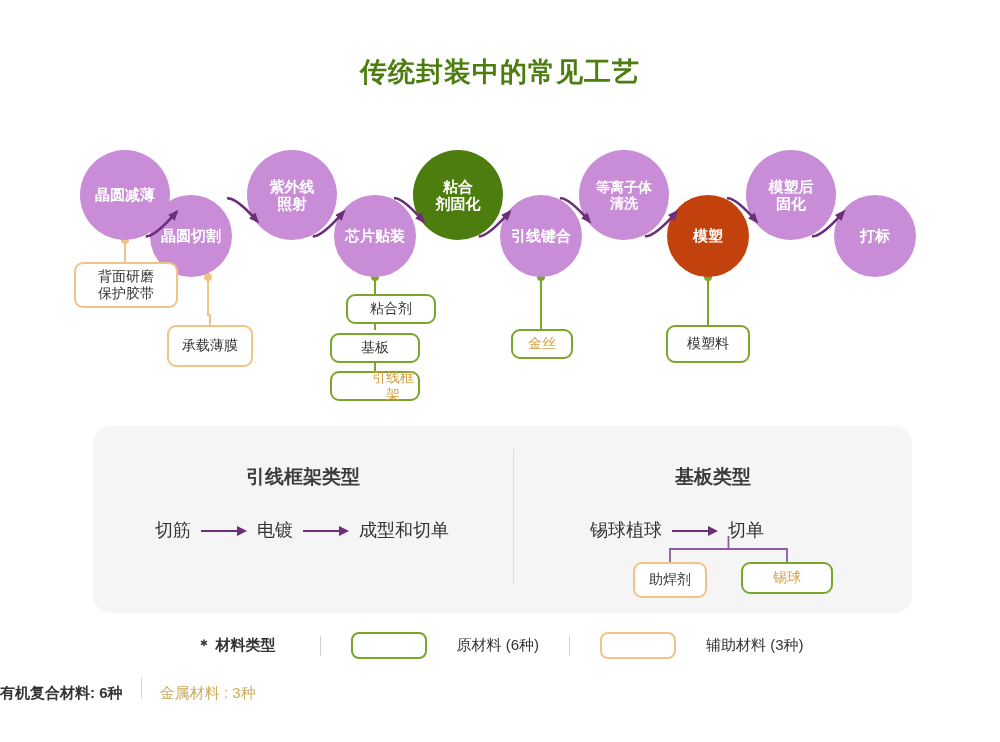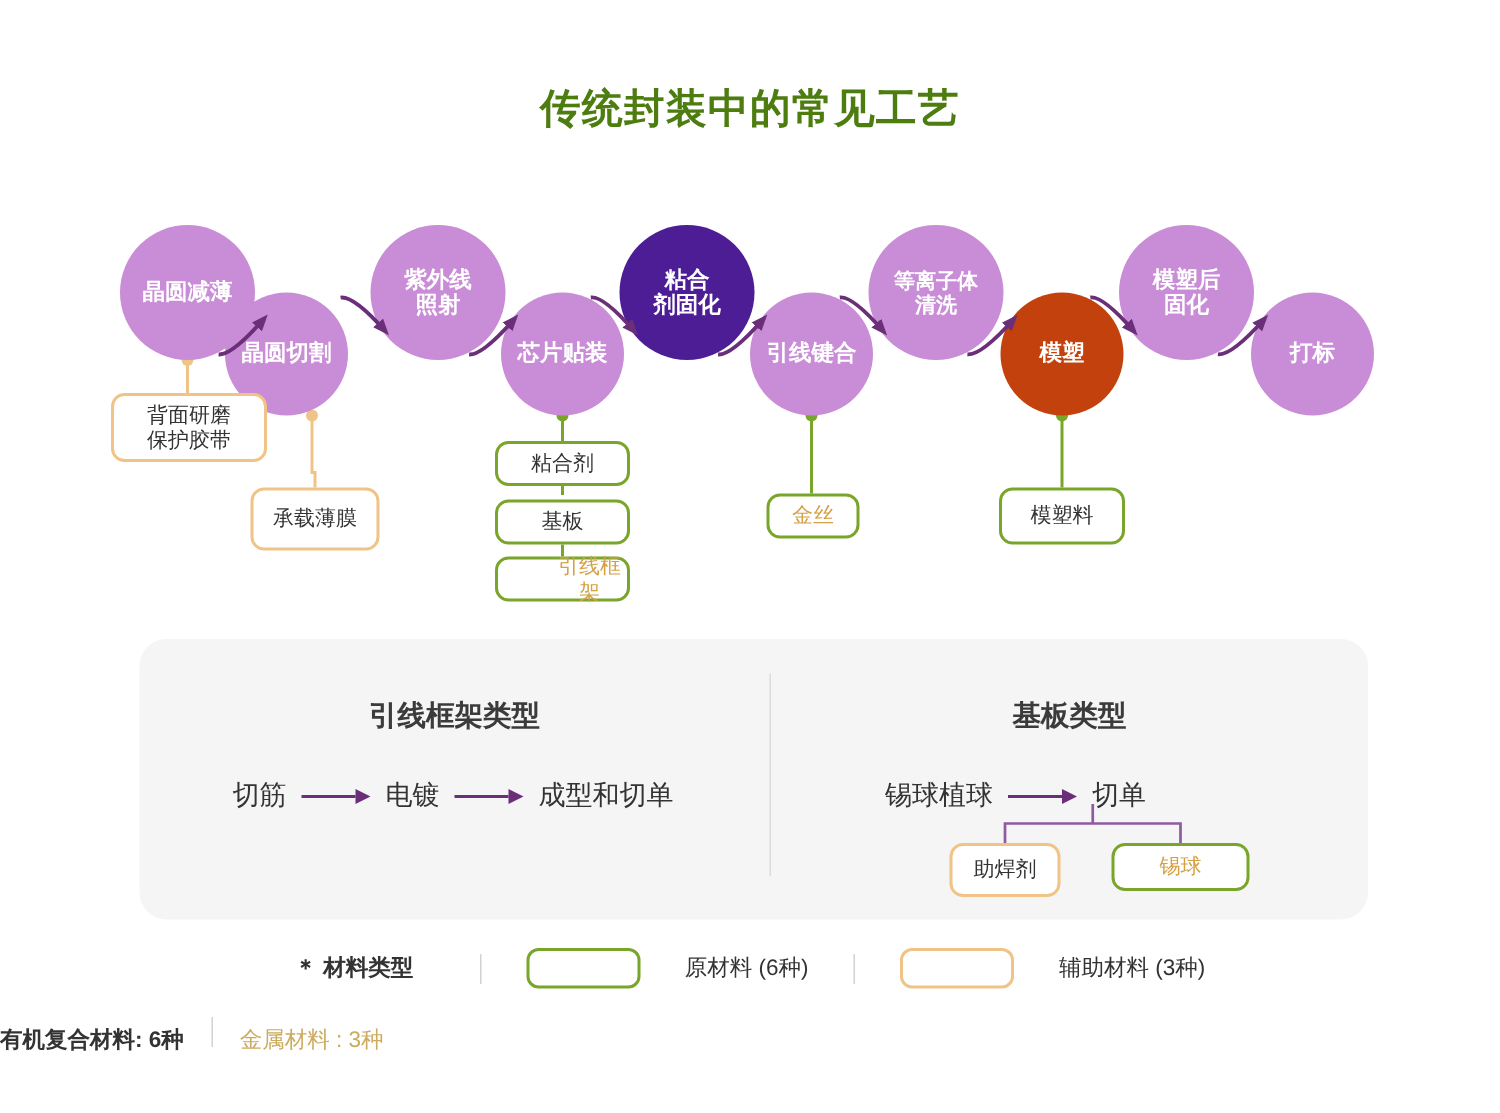--- a/index.html
+++ b/index.html
@@ -127,21 +127,21 @@
       <div class="circle" style="left: 150px; top: 195px; width: 82px; height: 82px; font-size: 15px; background: rgb(201, 140, 214);">
         <span>晶圆切割</span>
       </div>
       <div class="circle" style="left: 247px; top: 150px; width: 90px; height: 90px; font-size: 15px; background: rgb(201, 140, 214);">
         <span>紫外线
 照射</span>
       </div>
       <div class="circle" style="left: 334px; top: 195px; width: 82px; height: 82px; font-size: 15px; background: rgb(201, 140, 214);">
         <span>芯片贴装</span>
       </div>
-      <div class="circle" style="left: 413px; top: 150px; width: 90px; height: 90px; font-size: 15px; background: #4c1d95;">
+      <div class="circle" style="left: 413px; top: 150px; width: 90px; height: 90px; font-size: 15px; background: #4d7c0f;">
         <span>粘合
 剂固化</span>
       </div>
       <div class="circle" style="left: 500px; top: 195px; width: 82px; height: 82px; font-size: 15px; background: rgb(201, 140, 214);">
         <span>引线键合</span>
       </div>
       <div class="circle" style="left: 579px; top: 150px; width: 90px; height: 90px; font-size: 14px; background: rgb(201, 140, 214);">
         <span>等离子体
 清洗</span>
       </div>
@@ -171,21 +171,21 @@
       <path d="M559.8847239902175,198.31912952420947 Q568.3712938917854,197.20534261846643 589.25871444359,221.19571678515368" fill="none" stroke="#6b2f7a" stroke-width="2.6" marker-end="url(#ah)"></path>
       <path d="M644.9228609062925,236.25837965184692 Q654.4375972014702,236.8520272228318 676.2340967120817,212.28303796219632" fill="none" stroke="#6b2f7a" stroke-width="2.6" marker-end="url(#ah)"></path>
       <path d="M726.8847239902175,198.31912952420947 Q735.3712938917854,197.20534261846643 756.25871444359,221.19571678515368" fill="none" stroke="#6b2f7a" stroke-width="2.6" marker-end="url(#ah)"></path>
       <path d="M811.9228609062925,236.25837965184692 Q821.4375972014702,236.8520272228318 843.2340967120817,212.28303796219632" fill="none" stroke="#6b2f7a" stroke-width="2.6" marker-end="url(#ah)"></path>
     </svg>
 
   <div id="mboxes">
       <div class="mbox orange txt-dark" style="left: 74px; top: 262px; width: 104px; height: 46px;"><span>背面研磨
 保护胶带</span></div>
       <div class="mbox orange txt-dark" style="left: 167px; top: 325px; width: 86px; height: 42px;"><span>承载薄膜</span></div>
-      <div class="mbox green txt-dark" style="left: 330px; top: 294px; width: 90px; height: 30px;"><span>粘合剂</span></div>
+      <div class="mbox green txt-dark" style="left: 346px; top: 294px; width: 90px; height: 30px;"><span>粘合剂</span></div>
       <div class="mbox green txt-dark" style="left: 330px; top: 333px; width: 90px; height: 30px;"><span>基板</span></div>
       <div class="mbox green txt-gold" style="left: 330px; top: 371px; width: 90px; height: 30px; padding-left: 36px;"><span>引线框架</span></div>
       <div class="mbox green txt-gold" style="left: 511px; top: 329px; width: 62px; height: 30px;"><span>金丝</span></div>
       <div class="mbox green txt-dark" style="left: 666px; top: 325px; width: 84px; height: 38px;"><span>模塑料</span></div>
     </div>
 
   <div class="sec-title" id="left-heading" style="left:93px;top:464px;width:420px;">引线框架类型</div>
   <div class="sec-title" id="right-heading" style="left:514px;top:464px;width:398px;">基板类型</div>
 
   <div id="panel-steps">

